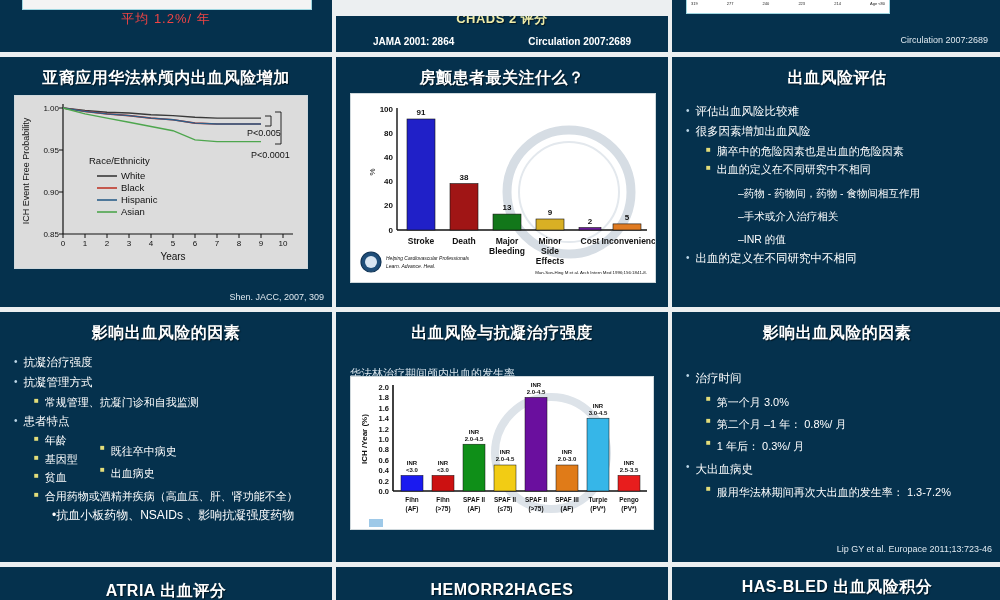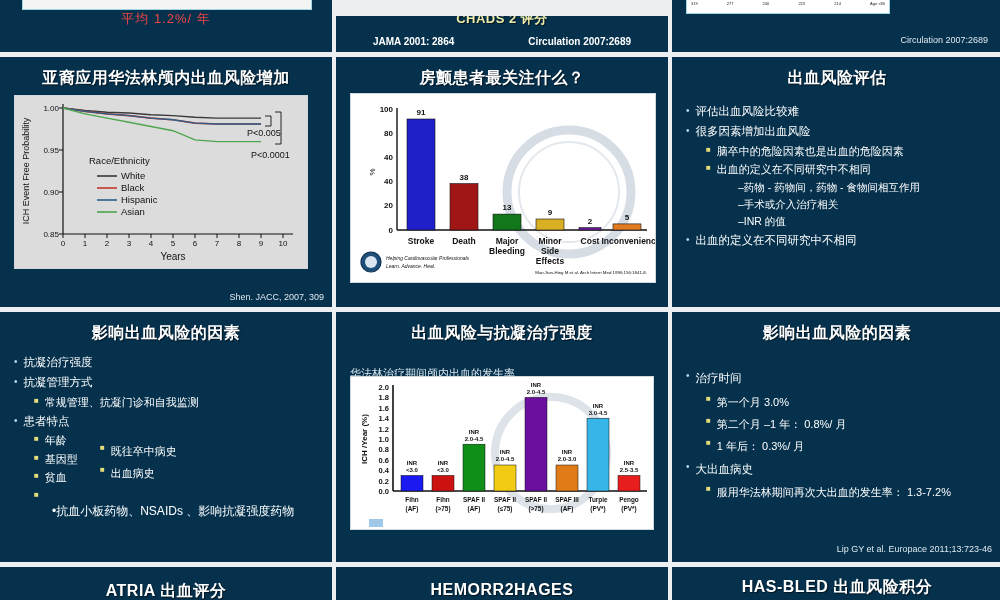--- a/index.html
+++ b/index.html
@@ -31,21 +31,21 @@
     text-shadow:1px 1px 1px rgba(0,0,0,.6);
   }
   .t-lg{font-size:16px;padding-top:11px;}
   .t-bottom{font-size:16px;padding-top:14px;}
   
   .bul{padding:6px 10px 0 12px;font-size:11.5px;line-height:1.55;}
   .lv1{display:flex;gap:6px;margin:2px 0 2px 2px;}
   .lv1 .dot{color:#bcd6e8;font-size:10px;line-height:1.5;}
   .lv2{display:flex;gap:6px;margin:1px 0 1px 22px;font-size:11px;}
   .lv2 .sq{color:#e3dd7a;font-size:8px;line-height:1.7;}
-  .lv3{margin:1px 0 1px 54px;font-size:10.5px;}
+  .lv3{margin:7px 0 1px 54px;font-size:10.5px;}
   .lv4{margin:1px 0 1px 40px;font-size:12px;}
   .cite{
     position:absolute;right:8px;bottom:5px;
     font-size:9px;color:#dfe8ef;
   }
   
   .chartbox{
     position:absolute;background:#14532d;
     border:1px solid #cfd8dc;
   }
@@ -285,20 +285,21 @@
       <div class="lv2">
         <span class="sq">■</span>
         <span>基因型</span>
       </div>
       <div class="lv2">
         <span class="sq">■</span>
         <span>贫血</span>
       </div>
       <div class="lv2" style="margin-top:2px;">
         <span class="sq">■</span>
+        <span>合用药物或酒精并疾病（高血压、肝、肾功能不全）</span>
       </div>
       <div class="lv4">•抗血小板药物、NSAIDs 、影响抗凝强度药物</div>
     </div>
 
     <div style="position:absolute;left:100px;top:128px;font-size:11px;line-height:1.9;">
       <div class="lv2" style="margin-left:0;">
         <span class="sq">■</span>
         <span>既往卒中病史</span>
       </div>
       <div class="lv2" style="margin-left:0;">

